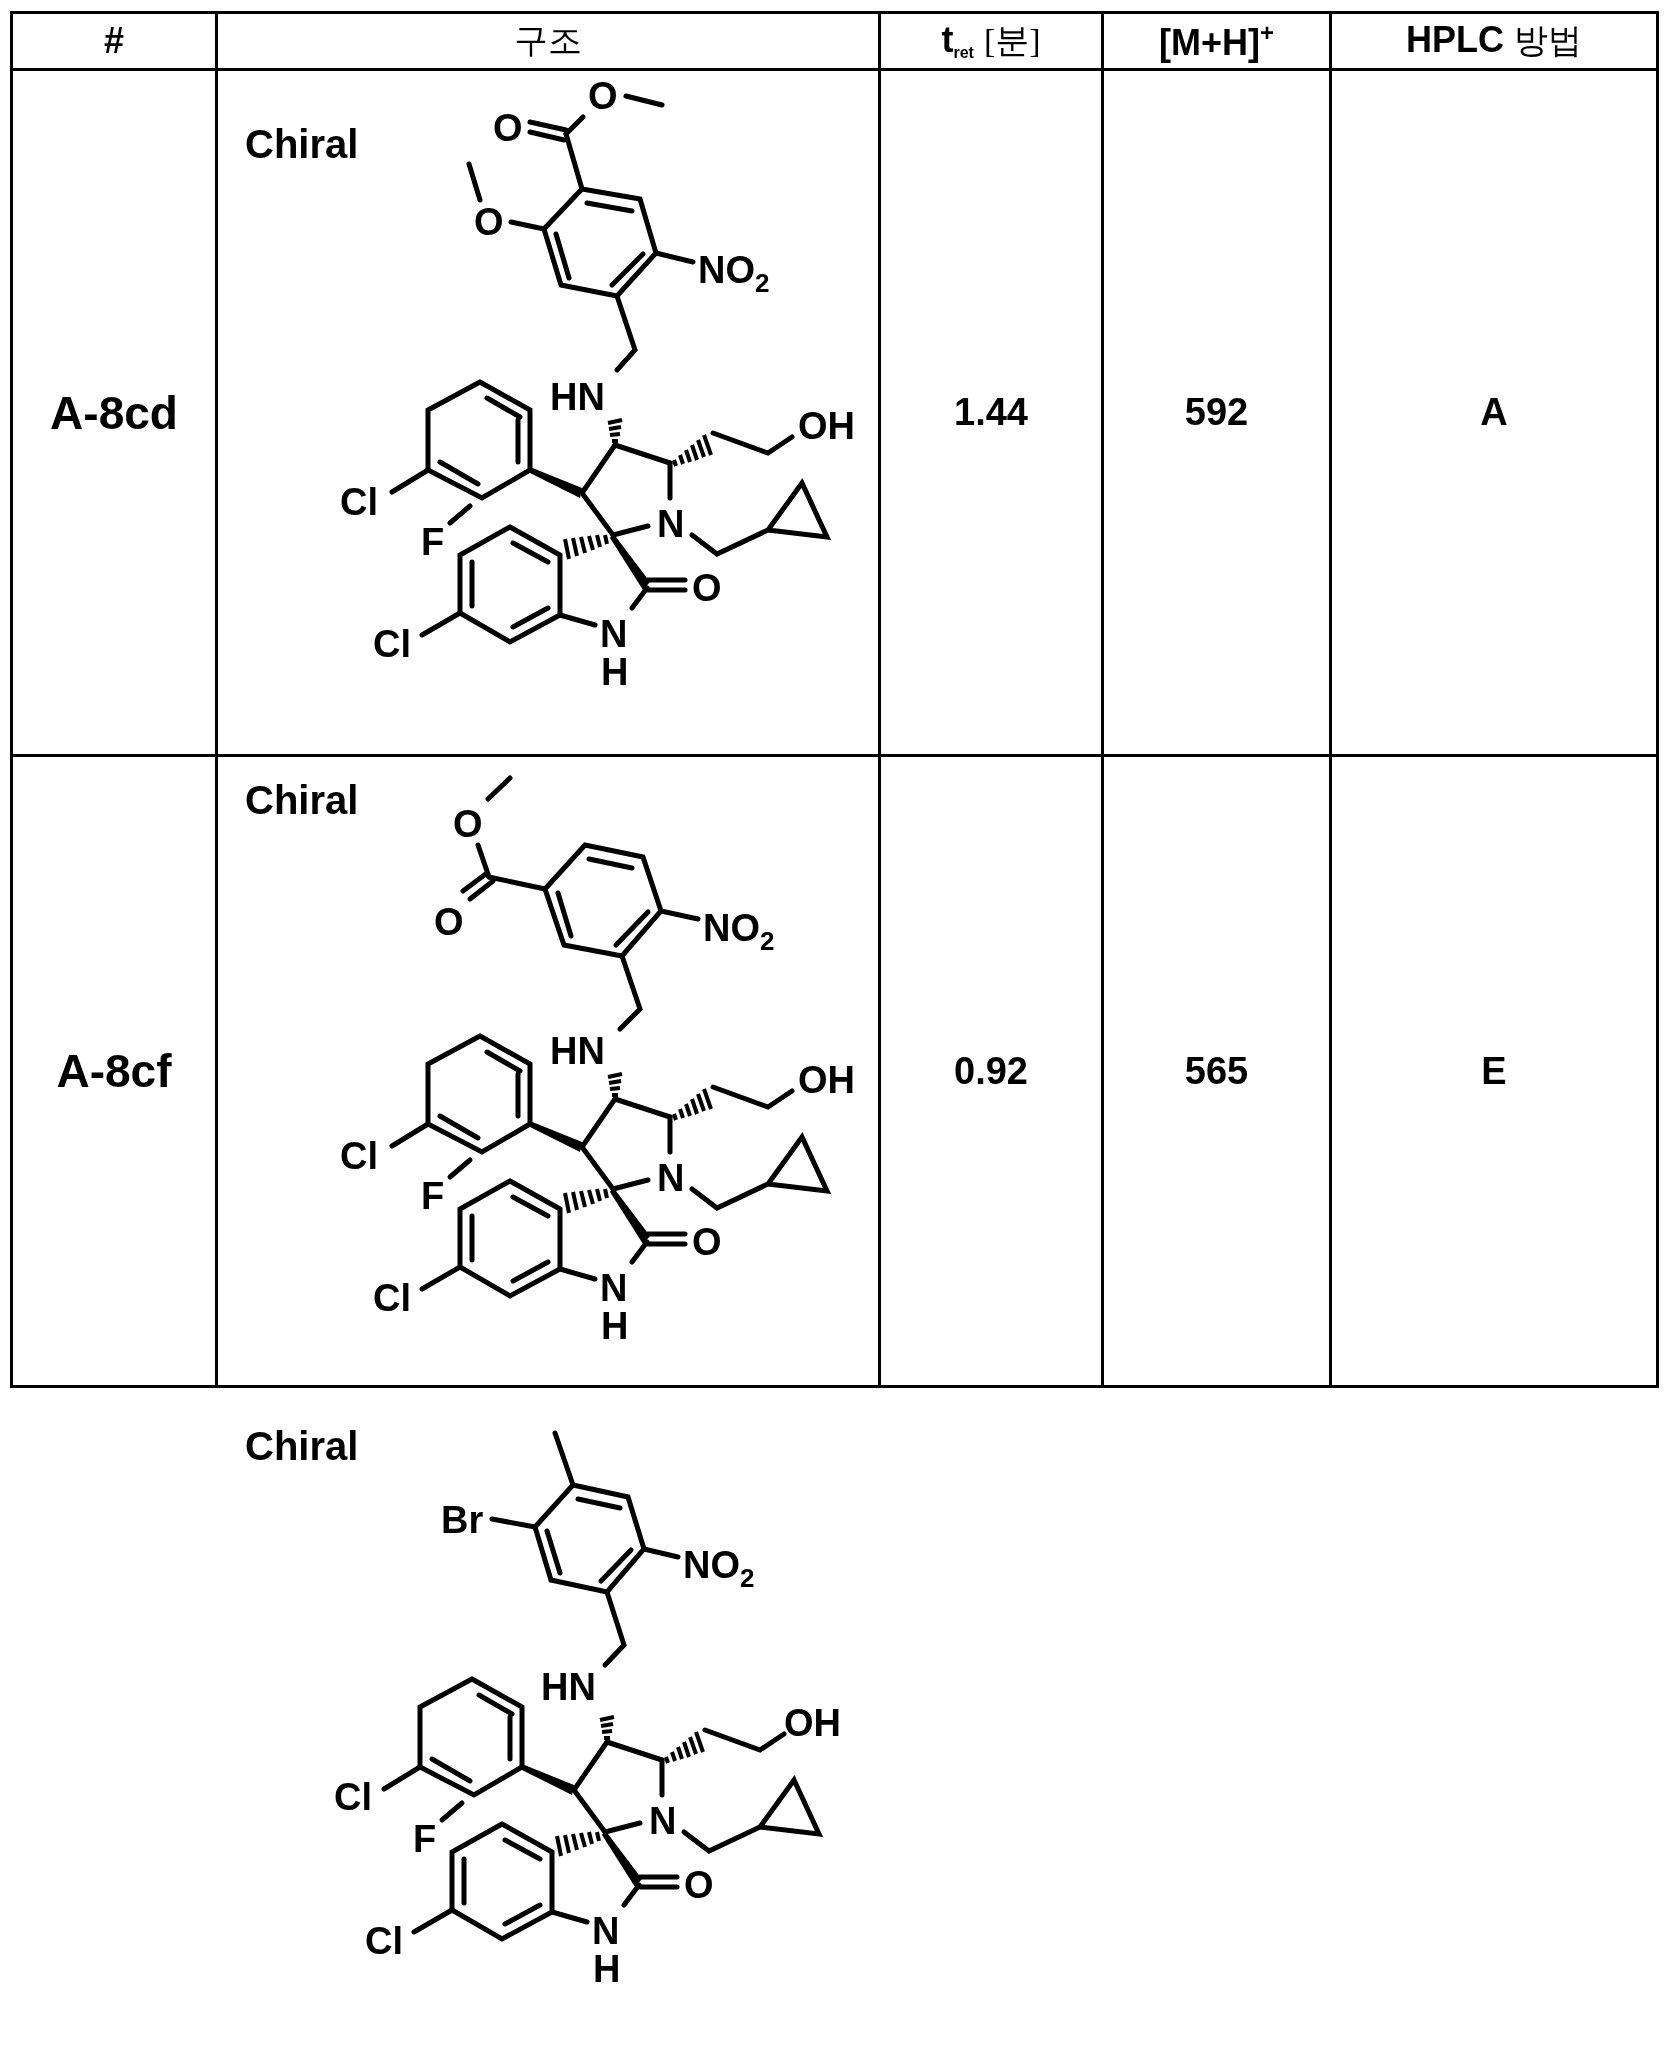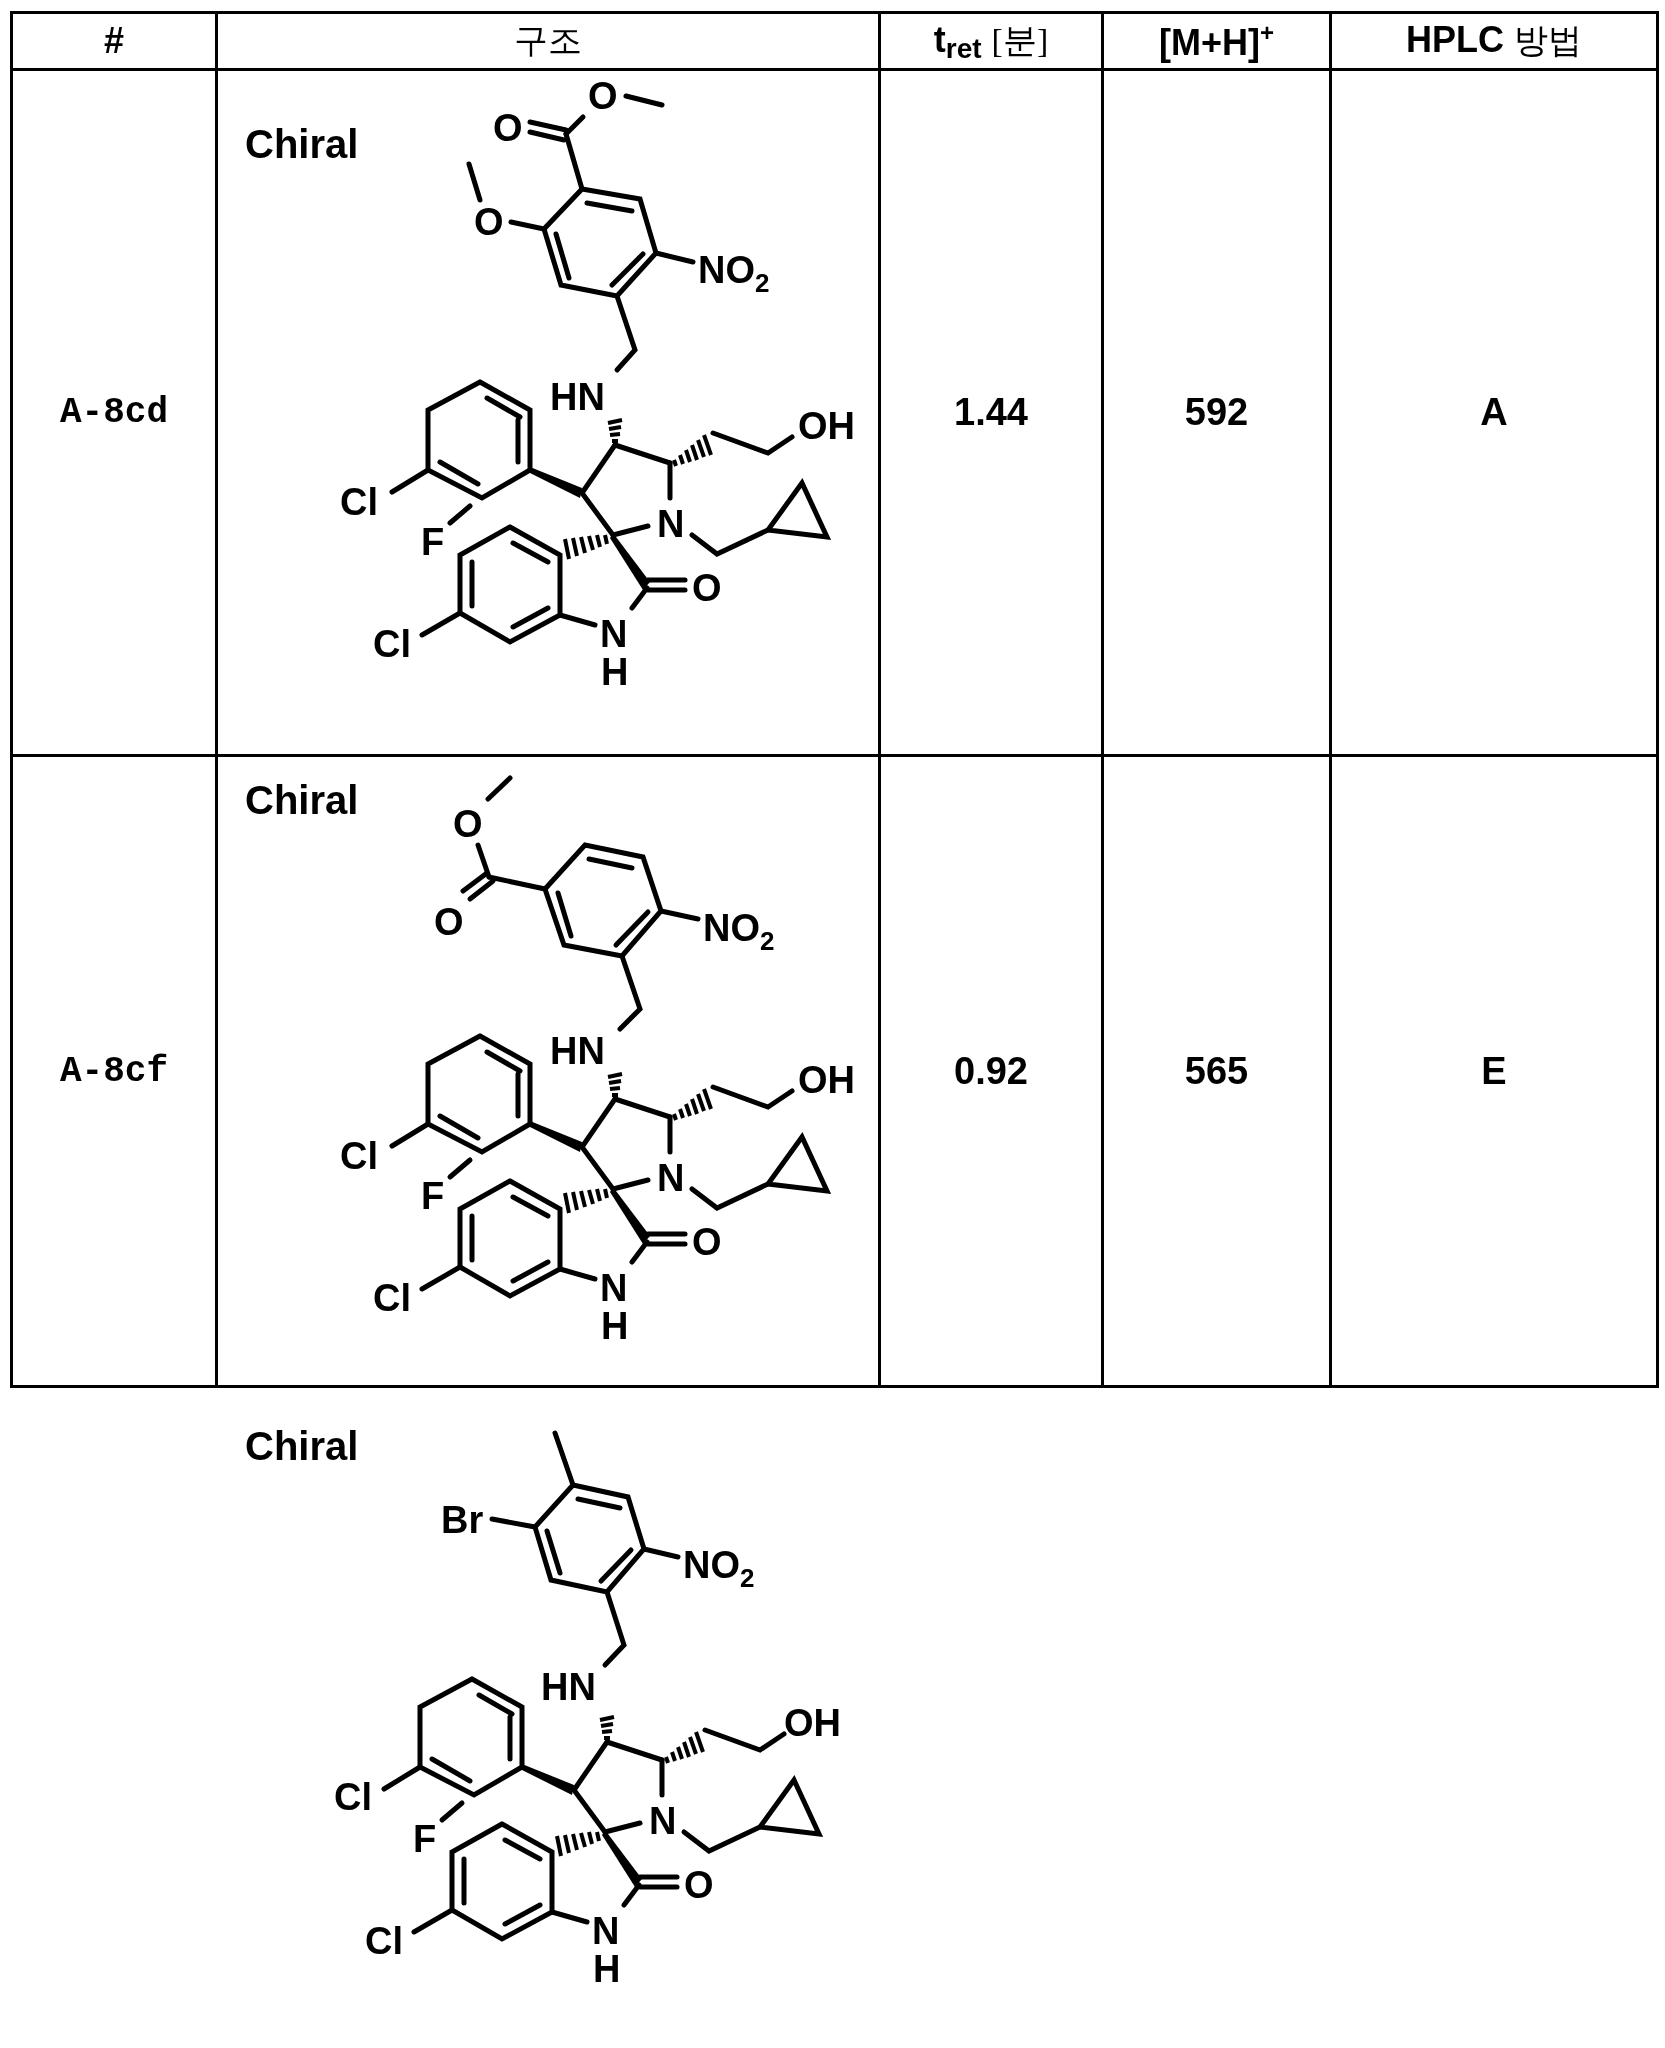--- a/index.html
+++ b/index.html
@@ -4,23 +4,23 @@
 <style>
   html, body { margin:0; padding:0; background:#ffffff; }
   body { width:1665px; height:2048px; position:relative; overflow:hidden;
          font-family:"Liberation Sans", "DejaVu Sans", sans-serif; color:#000; }
   table.compounds { position:absolute; left:10px; top:11px; width:1646px;
          border-collapse:collapse; table-layout:fixed; }
   table.compounds th, table.compounds td { border:3px solid #000; text-align:center;
          vertical-align:middle; padding:0; }
   table.compounds th { height:54px; font-weight:bold; font-size:36px; }
   table.compounds th .kr { font-family:Liberation Serif, serif; font-weight:normal; font-size:34px; }
-  table.compounds th sub { font-size:28px; vertical-align:-6px; }
+  table.compounds th sub { font-size:16px; vertical-align:-6px; }
   table.compounds th sup { font-size:24px; vertical-align:14px; }
-  td.id { font-weight:bold; font-size:36px;font-family:Liberation Mono, monospace; }
+  td.id { font-weight:bold; font-size:46px; }
   td.val { font-size:38px; font-weight:bold; }
   tr.r1 td { height:683px; }
   tr.r2 td { height:651px; }
   tr.r3 td { height:628px; }
   svg.mol { position:absolute; left:0; top:0; width:1665px; height:2048px; pointer-events:none; }
   svg.mol text { font-family:"Liberation Sans", sans-serif; font-weight:bold; fill:#000; }
   svg.mol .b { stroke:#000; stroke-width:5; stroke-linecap:round; fill:none; }
   svg.mol .h { stroke:#000; stroke-width:4; fill:none; }
 </style>
 </head>

